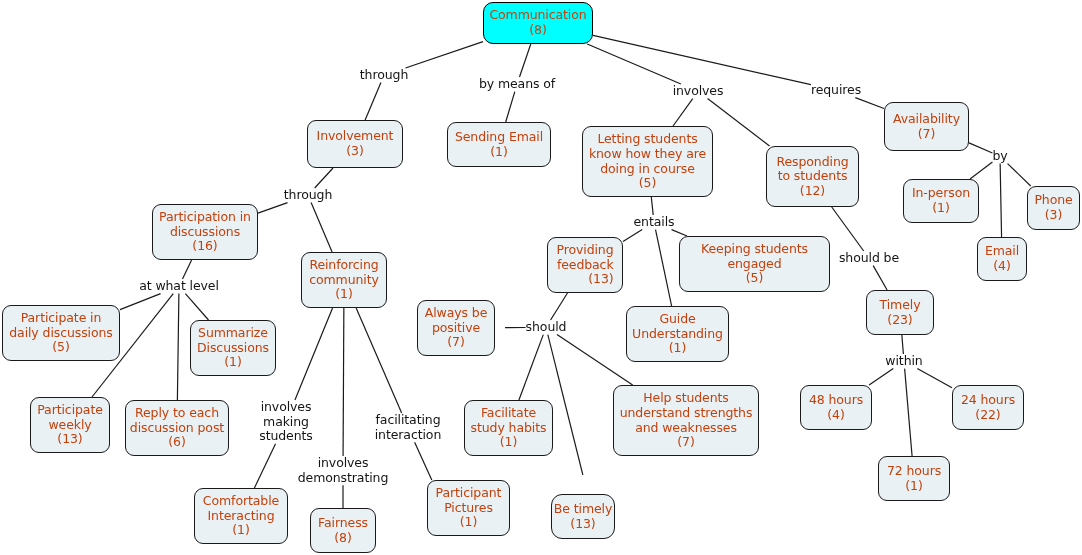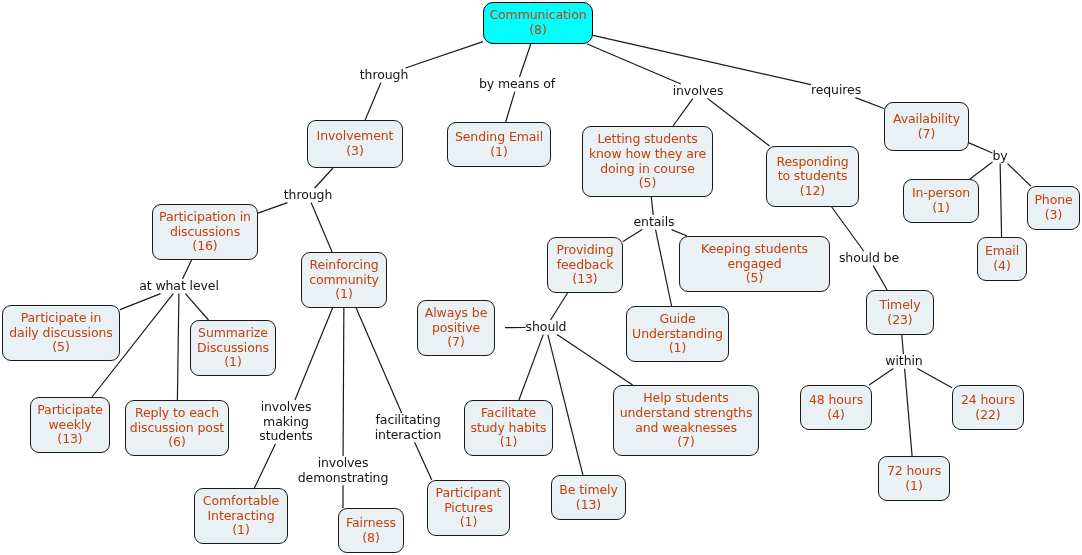--- a/index.html
+++ b/index.html
@@ -144,41 +144,41 @@
 (1)</div>
       <div class="node" style="left: 30px; top: 397px; width: 80px; height: 56px;">Participate
 weekly
 (13)</div>
       <div class="node" style="left: 125px; top: 400px; width: 104px; height: 56px;">Reply to each
 discussion post
 (6)</div>
       <div class="node" style="left: 194px; top: 488px; width: 94px; height: 56px;">Comfortable
 Interacting
 (1)</div>
-      <div class="node" style="left: 310px; top: 508px; width: 66px; height: 45px; margin-left: 28px;">Fairness
+      <div class="node" style="left: 310px; top: 508px; width: 66px; height: 45px;">Fairness
 (8)</div>
       <div class="node" style="left: 403px; top: 480px; width: 83px; height: 56px; margin-left: 24px;">Participant
 Pictures
 (1)</div>
-      <div class="node" style="left: 547px; top: 237px; width: 76px; height: 56px;">Providing
+      <div class="node" style="left: 547px; top: 237px; width: 76px; height: 56px; text-align: right;">Providing
 feedback
 (13)</div>
       <div class="node" style="left: 679px; top: 236px; width: 151px; height: 56px;">Keeping students
 engaged
 (5)</div>
       <div class="node" style="left: 626px; top: 306px; width: 103px; height: 56px;">Guide
 Understanding
 (1)</div>
       <div class="node" style="left: 417px; top: 300px; width: 78px; height: 56px;">Always be
 positive
 (7)</div>
       <div class="node" style="left: 464px; top: 400px; width: 89px; height: 56px;">Facilitate
 study habits
 (1)</div>
-      <div class="node" style="left: 551px; top: 475px; width: 75px; height: 45px;">Be timely
+      <div class="node" style="left: 551px; top: 494px; width: 64px; height: 45px; border-radius: 11px;">Be timely
 (13)</div>
       <div class="node" style="left: 613px; top: 385px; width: 146px; height: 71px;">Help students
 understand strengths
 and weaknesses
 (7)</div>
       <div class="node" style="left: 866px; top: 290px; width: 68px; height: 45px;">Timely
 (23)</div>
       <div class="node" style="left: 800px; top: 385px; width: 72px; height: 45px;">48 hours
 (4)</div>
       <div class="node" style="left: 878px; top: 456px; width: 72px; height: 45px;">72 hours

